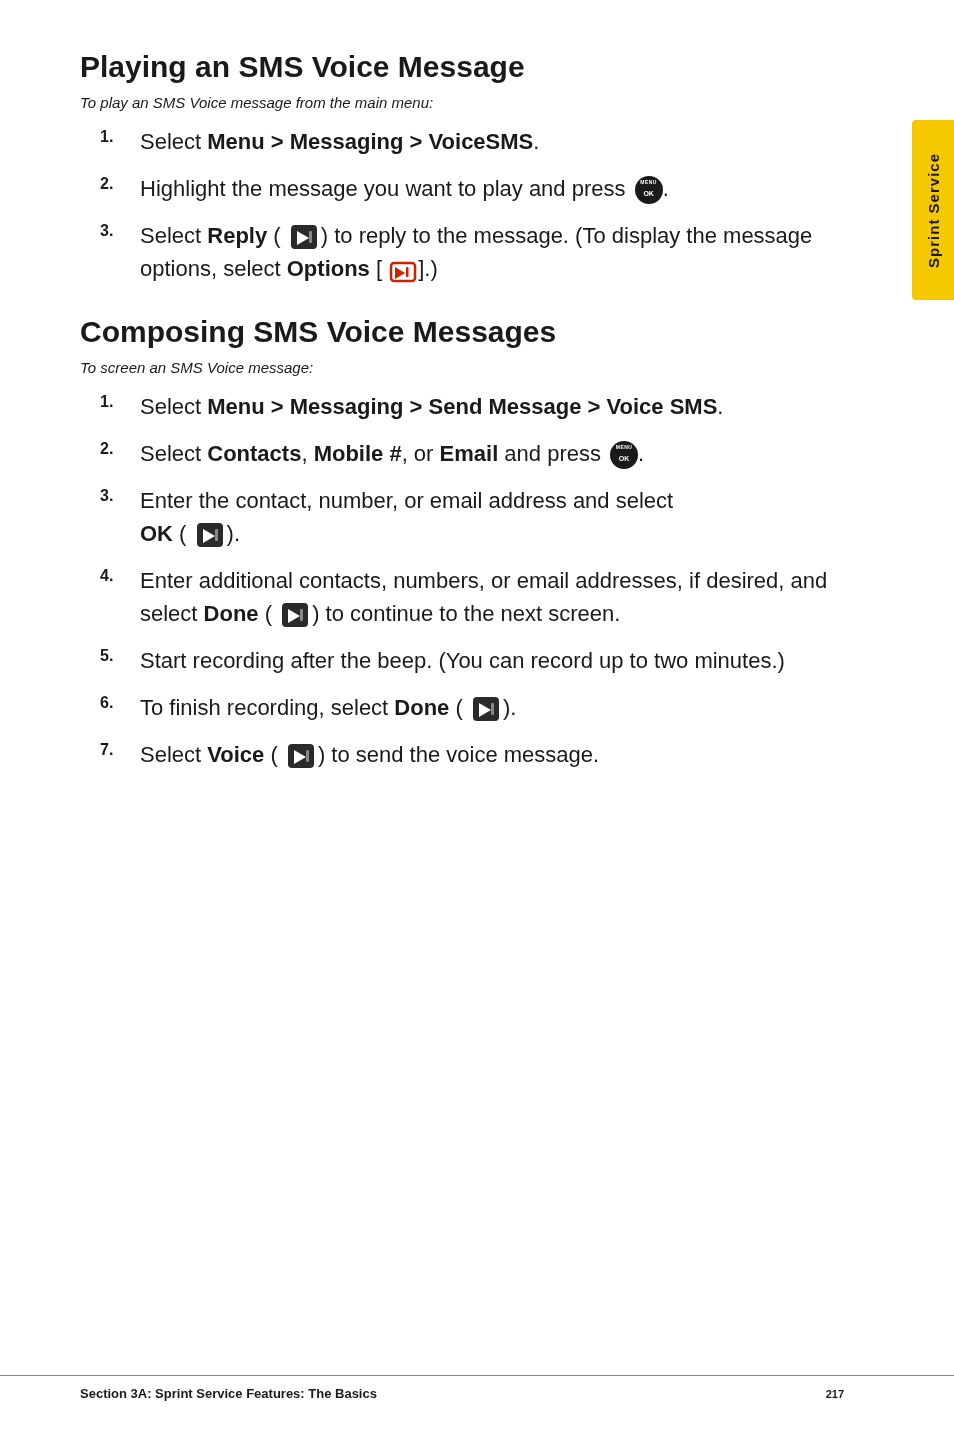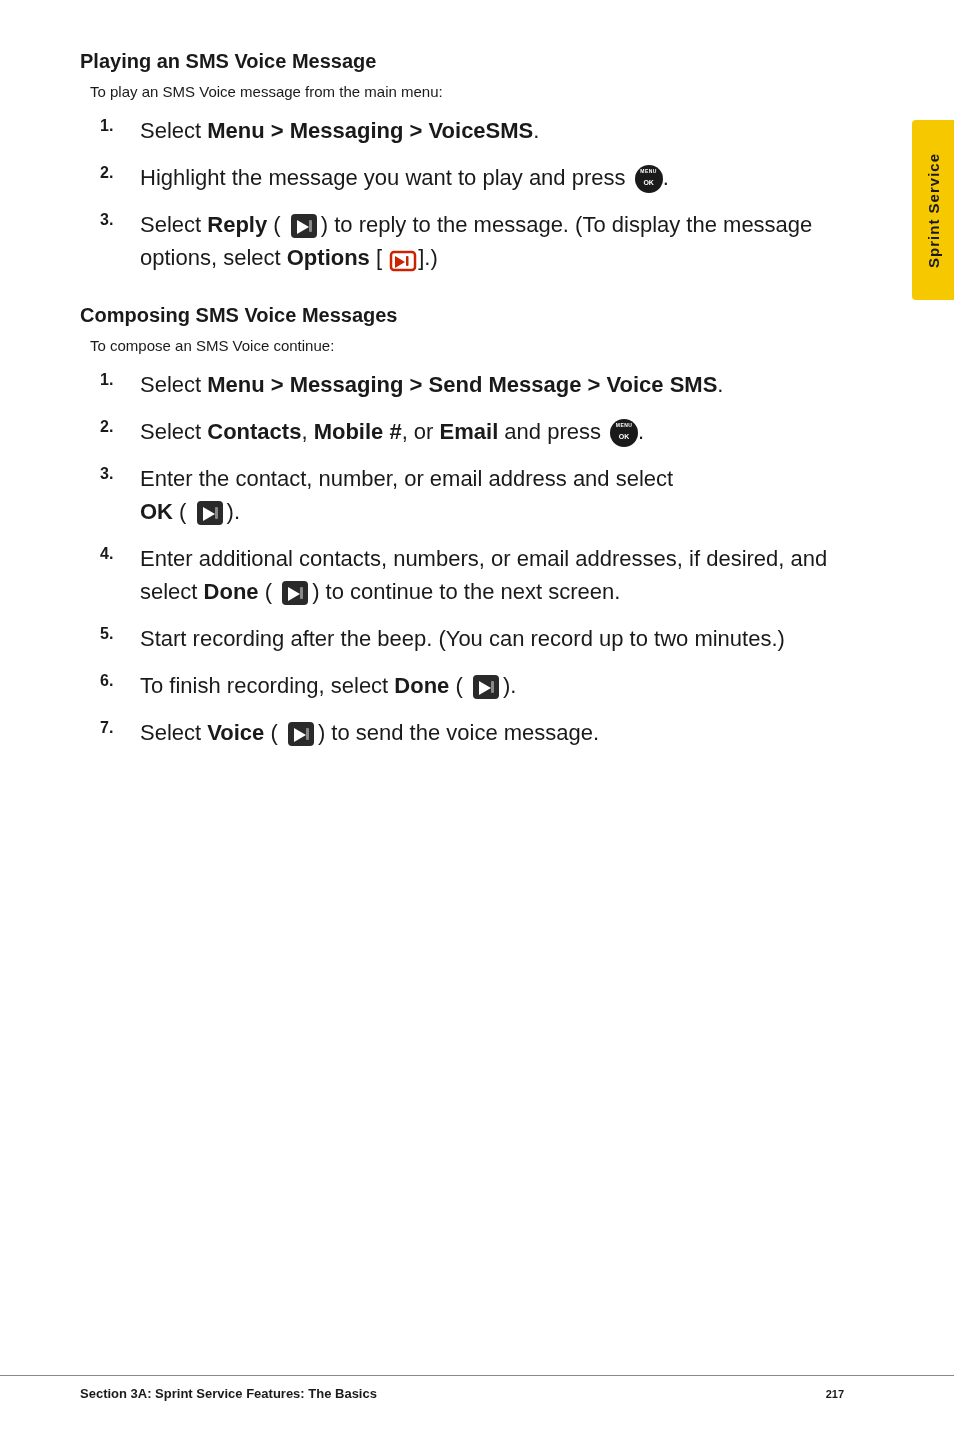--- a/index.html
+++ b/index.html
@@ -42,36 +42,36 @@
       transform: rotate(180deg);
       font-size: 15px;
       font-weight: bold;
       color: #1a1a1a;
       letter-spacing: 1px;
       white-space: nowrap;
     }
 
     
     .section-heading {
-      font-size: 20px;
+      font-size: 30px;
       font-weight: bold;
       color: #1a1a1a;
       margin-bottom: 10px;
       margin-top: 30px;
     }
 
     .section-heading:first-of-type {
       margin-top: 10px;
     }
 
     .intro-text {
       font-size: 15px;
+      font-style: italic;
       color: #1a1a1a;
       margin-bottom: 14px;
-      margin-left: 10px;
     }
 
     
     ol {
       margin-left: 50px;
       list-style: none;
       counter-reset: step-counter;
     }
 
     ol li {
@@ -226,21 +226,21 @@
             <rect x="2" y="2" width="24" height="18" rx="3" fill="none" stroke="#cc2200" stroke-width="2.5"></rect>
             <polygon points="6,18 6,6 16,12" fill="#cc2200"></polygon>
             <rect x="17" y="6" width="2.5" height="10" fill="#cc2200" rx="1"></rect>
           </svg>
         </span>].)
       </span>
     </li>
   </ol>
 
   <h2 class="section-heading">Composing SMS Voice Messages</h2>
-  <p class="intro-text">To compose an SMS Voice continue:</p>
+  <p class="intro-text">To screen an SMS Voice message:</p>
 
   <ol>
 
     <li>
       <span>Select <span class="bold">Menu &gt; Messaging &gt; Send Message &gt; Voice SMS</span>.</span>
     </li>
 
     <li>
       <span>Select <span class="bold">Contacts</span>, <span class="bold">Mobile #</span>, or <span class="bold">Email</span> and press
         <span class="menu-btn-icon"></span>.

